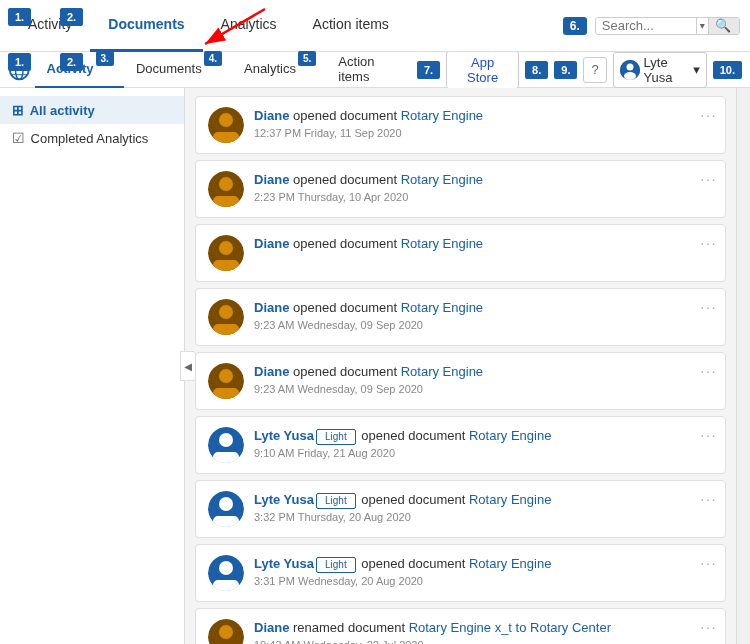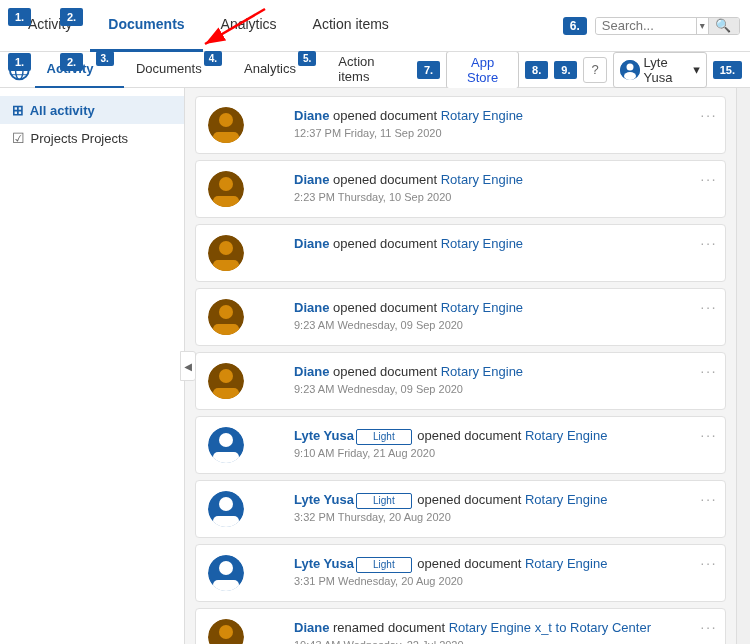--- a/index.html
+++ b/index.html
@@ -263,21 +263,20 @@
       height: 36px;
       border-radius: 50%;
       flex-shrink: 0;
       overflow: hidden;
       display: flex;
       align-items: center;
       justify-content: center;
     }
     .activity-content {
       flex: 1;
-      margin-left: 40px;
     }
     .activity-text {
       font-size: 13px;
       color: #333;
       line-height: 1.4;
     }
     .activity-text a, .activity-text .link {
       color: #1a5fa8;
       text-decoration: none;
     }
@@ -297,21 +296,21 @@
       letter-spacing: 1px;
       position: absolute;
       right: 8px;
       top: 10px;
     }
     .light-badge {
       display: inline-block;
       border: 1px solid #1a5fa8;
       color: #1a5fa8;
       font-size: 10px;
-      padding: 0 16px;
+      padding: 0 8px;
       border-radius: 2px;
       margin: 0 2px;
     }
     .scrollbar-area {
       width: 14px;
       background: #f0f0f0;
       border-left: 1px solid #ddd;
     }
 
     
@@ -411,34 +410,34 @@
         <div class="user-avatar">
           <svg width="20" height="20" viewBox="0 0 20 20">
               <circle cx="10" cy="10" r="10" fill="#1a5fa8"></circle>
               <circle cx="10" cy="7" r="3.5" fill="white"></circle>
               <ellipse cx="10" cy="16" rx="6" ry="4" fill="white"></ellipse>
             </svg>
         </div>
         <span>Lyte Yusa</span>
         <span>▾</span>
       </div>
-      <div class="label-box" style="position:relative;">15.</div>
+      <div class="label-box" style="position:relative;">10.</div>
     </div>
   </div>
 
   <div class="main-area">
 
     <div class="sidebar">
       <div class="sidebar-item active">
         <span class="sidebar-icon blue">⊞</span>
         <span>All activity</span>
       </div>
       <div class="sidebar-item">
         <span class="sidebar-icon">☑</span>
-        <span>Projects Projects</span>
+        <span>Completed Analytics</span>
       </div>
       <div class="collapse-btn">◀</div>
     </div>
 
     <div class="activity-feed" id="activity-feed">
     <div class="activity-item">
           <div class="activity-avatar">
             <svg width="36" height="36" viewBox="0 0 36 36">
               <circle cx="18" cy="18" r="18" fill="#7b4b00"></circle>
               <circle cx="18" cy="13" r="7" fill="#d4890a"></circle>
@@ -454,21 +453,21 @@
         <div class="activity-item">
           <div class="activity-avatar">
             <svg width="36" height="36" viewBox="0 0 36 36">
               <circle cx="18" cy="18" r="18" fill="#7b4b00"></circle>
               <circle cx="18" cy="13" r="7" fill="#d4890a"></circle>
               <rect x="5" y="25" width="26" height="11" rx="5" fill="#d4890a"></rect>
             </svg>
           </div>
           <div class="activity-content">
             <div class="activity-text"><span class="user-name">Diane</span> opened document <span class="link">Rotary Engine</span></div>
-            <div class="activity-time">2:23 PM Thursday, 10 Sep 2020</div>
+            <div class="activity-time">2:23 PM Thursday, 10 Apr 2020</div>
           </div>
           <div class="activity-menu">···</div>
         </div>
         <div class="activity-item">
           <div class="activity-avatar">
             <svg width="36" height="36" viewBox="0 0 36 36">
               <circle cx="18" cy="18" r="18" fill="#7b4b00"></circle>
               <circle cx="18" cy="13" r="7" fill="#d4890a"></circle>
               <rect x="5" y="25" width="26" height="11" rx="5" fill="#d4890a"></rect>
             </svg>

